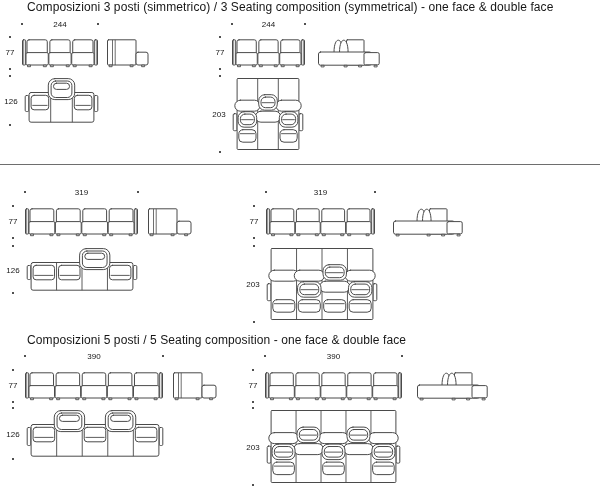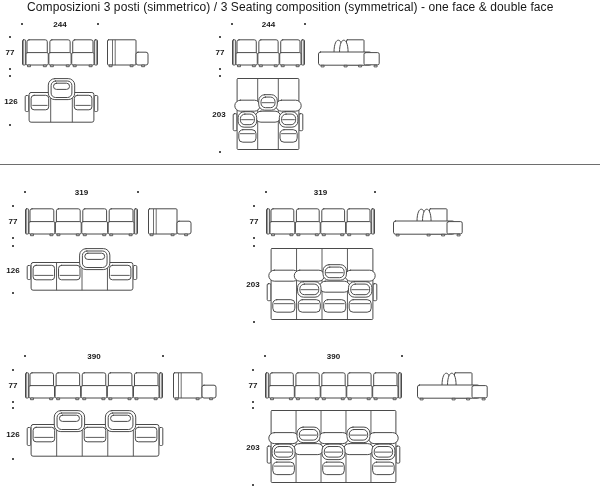--- a/index.html
+++ b/index.html
@@ -2,21 +2,21 @@
 <html><head>
 <meta charset="utf-8">
 <style>
   html,body{margin:0;padding:0;background:#ffffff;}
   #root{position:relative;width:600px;height:489px;background:#fff;
         font-family:"Liberation Sans",sans-serif;overflow:hidden;}
   .section{position:absolute;left:0;width:100%;}
   .divider{position:absolute;left:0;top:0;width:100%;border-top:1px solid #6e6e6e;}
   .title{position:absolute;left:11px;font-size:12px;line-height:9px;color:#161616;
          white-space:nowrap;letter-spacing:0.1px;padding-left:16px;}
-  .dim{position:absolute;font-size:8px;line-height:9px;color:#161616;text-align:center;font-weight:bold;}
+  .dim{position:absolute;font-size:8px;line-height:9px;color:#161616;text-align:center;}
   .dot{position:absolute;width:2.4px;height:2.4px;background:#161616;border-radius:50%;}
   svg{position:absolute;overflow:visible;}
 </style>
 </head>
 <body>
 
 <div id="root">
     <div class="section" style="top: 0px; height: 164px;">
       <div class="title" style="top:3px">Composizioni 3 posti (simmetrico) / 3 Seating composition (symmetrical) - one face &amp; double face</div>
       <div class="dim" style="left:22px;top:20px;width:76px">244</div>
@@ -280,20 +280,21 @@
           <rect x="82.14999999999999" y="51.68" width="22.05" height="12.5" rx="4" fill="#fff" stroke="#4a4a4a" stroke-width="1"></rect>
           <line x1="83.64999999999999" y1="55.68" x2="102.69999999999999" y2="55.68" stroke="#4a4a4a" stroke-width="0.9"></line>
           <rect x="5.8" y="51.68" width="22.05" height="12.5" rx="4" fill="#fff" stroke="#4a4a4a" stroke-width="1"></rect>
           <line x1="7.3" y1="55.68" x2="26.349999999999998" y2="55.68" stroke="#4a4a4a" stroke-width="0.9"></line>
           <rect x="56.7" y="51.68" width="22.05" height="12.5" rx="4" fill="#fff" stroke="#4a4a4a" stroke-width="1"></rect>
           <line x1="58.2" y1="55.68" x2="77.25" y2="55.68" stroke="#4a4a4a" stroke-width="0.9"></line>
         </svg>
       </span>
     </div>
     <div class="section" style="top: 329px; height: 160px;">
+      <div class="title" style="top:7px">Composizioni 5 posti / 5 Seating composition - one face &amp; double face</div>
       <div class="dim" style="left:25px;top:23px;width:138px">390</div>
       <span class="dot" style="left:23.8px;top:26px"></span>
       <span class="dot" style="left:161.8px;top:26px"></span>
       <div class="dim" style="left:3px;top:52px;width:20px">77</div>
       <span class="dot" style="left:12px;top:40px"></span>
       <span class="dot" style="left:12px;top:71.5px"></span>
       <div class="dim" style="left:3px;top:100.5px;width:20px">126</div>
       <span class="dot" style="left:12px;top:78px"></span>
       <span class="dot" style="left:12px;top:129px"></span>
       <span style="position:absolute;left:25px;top:43px">

